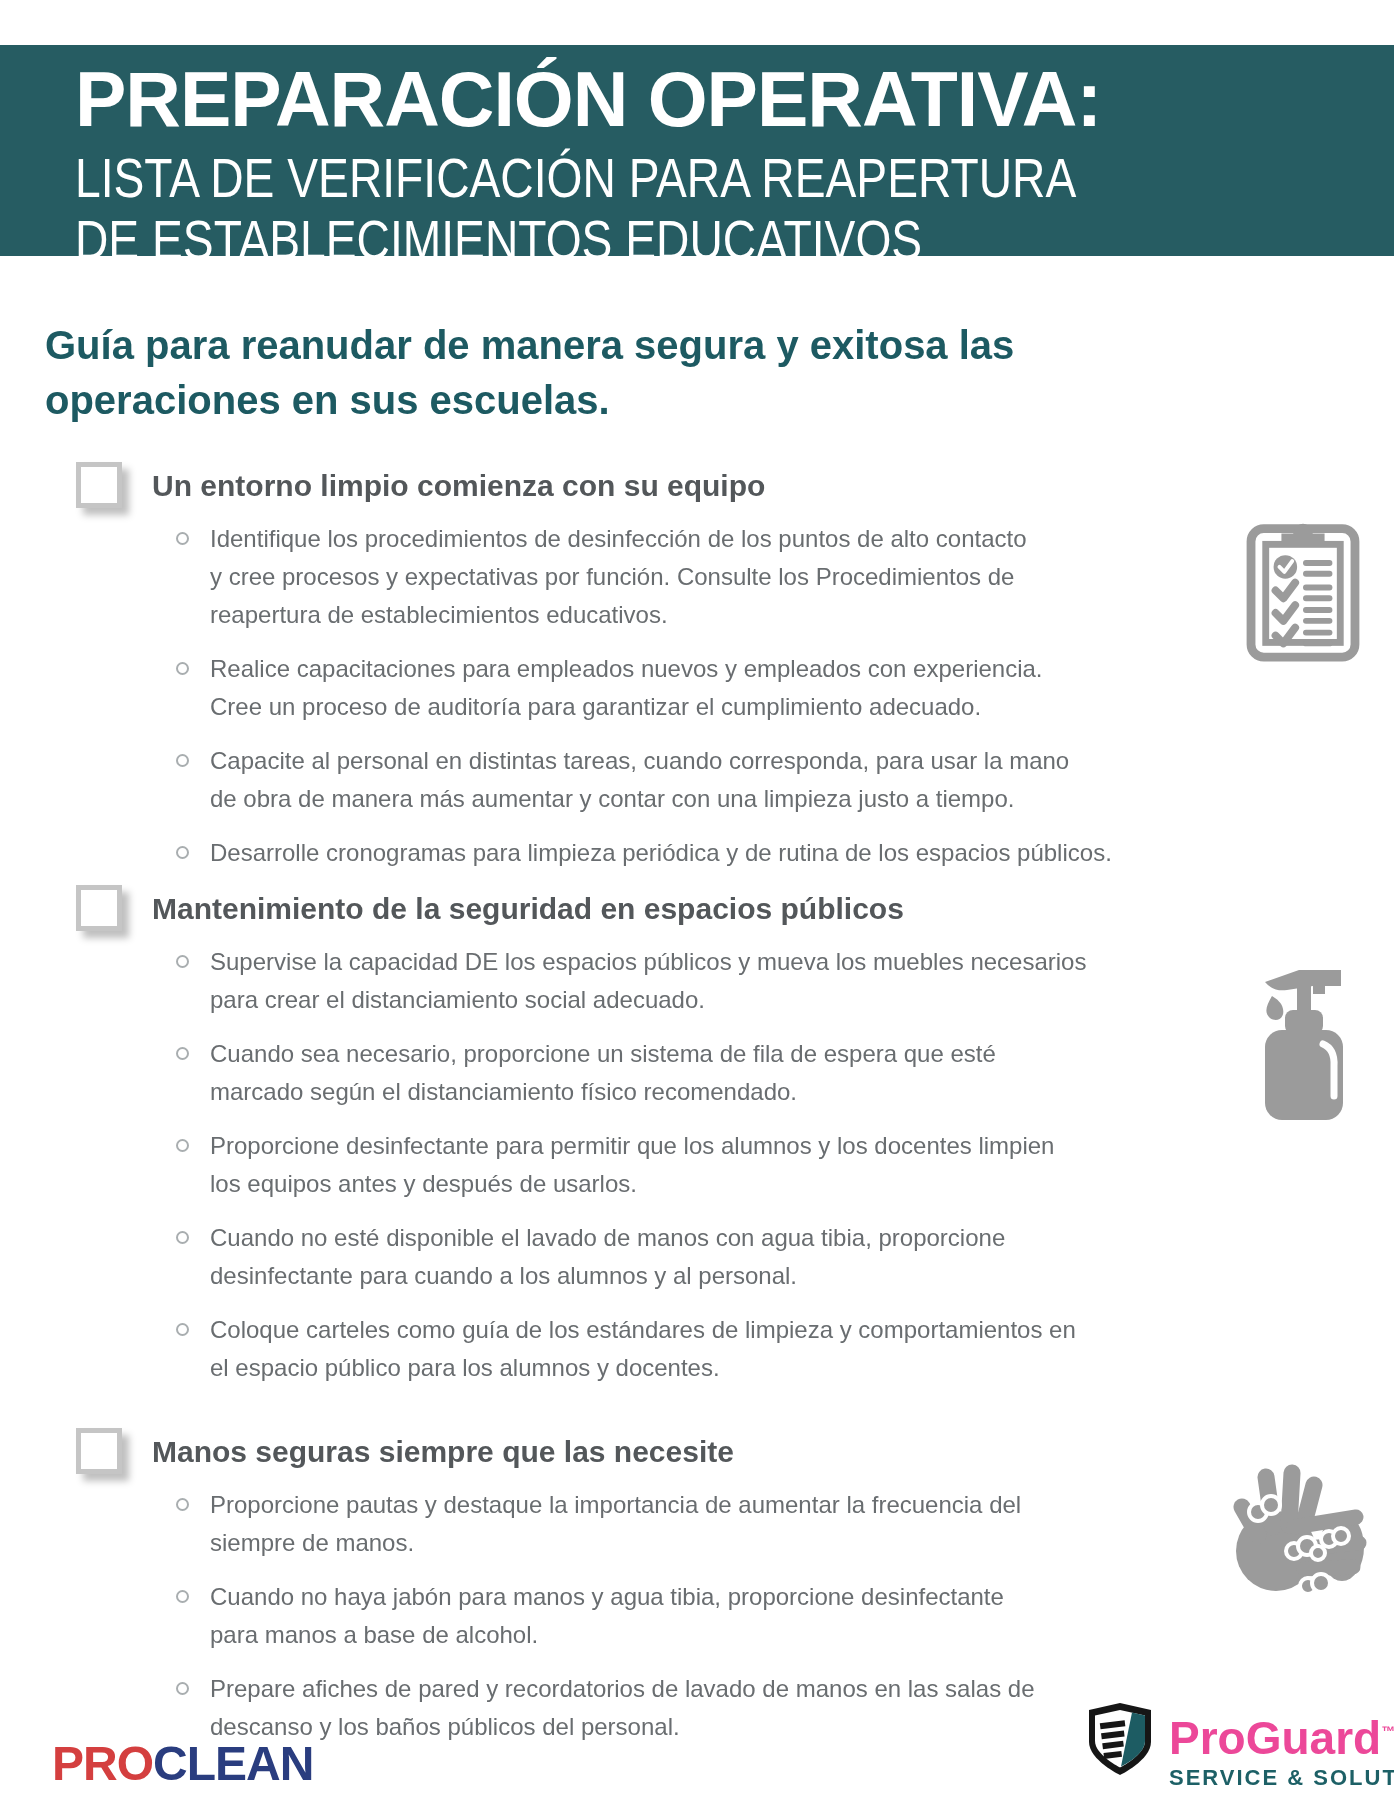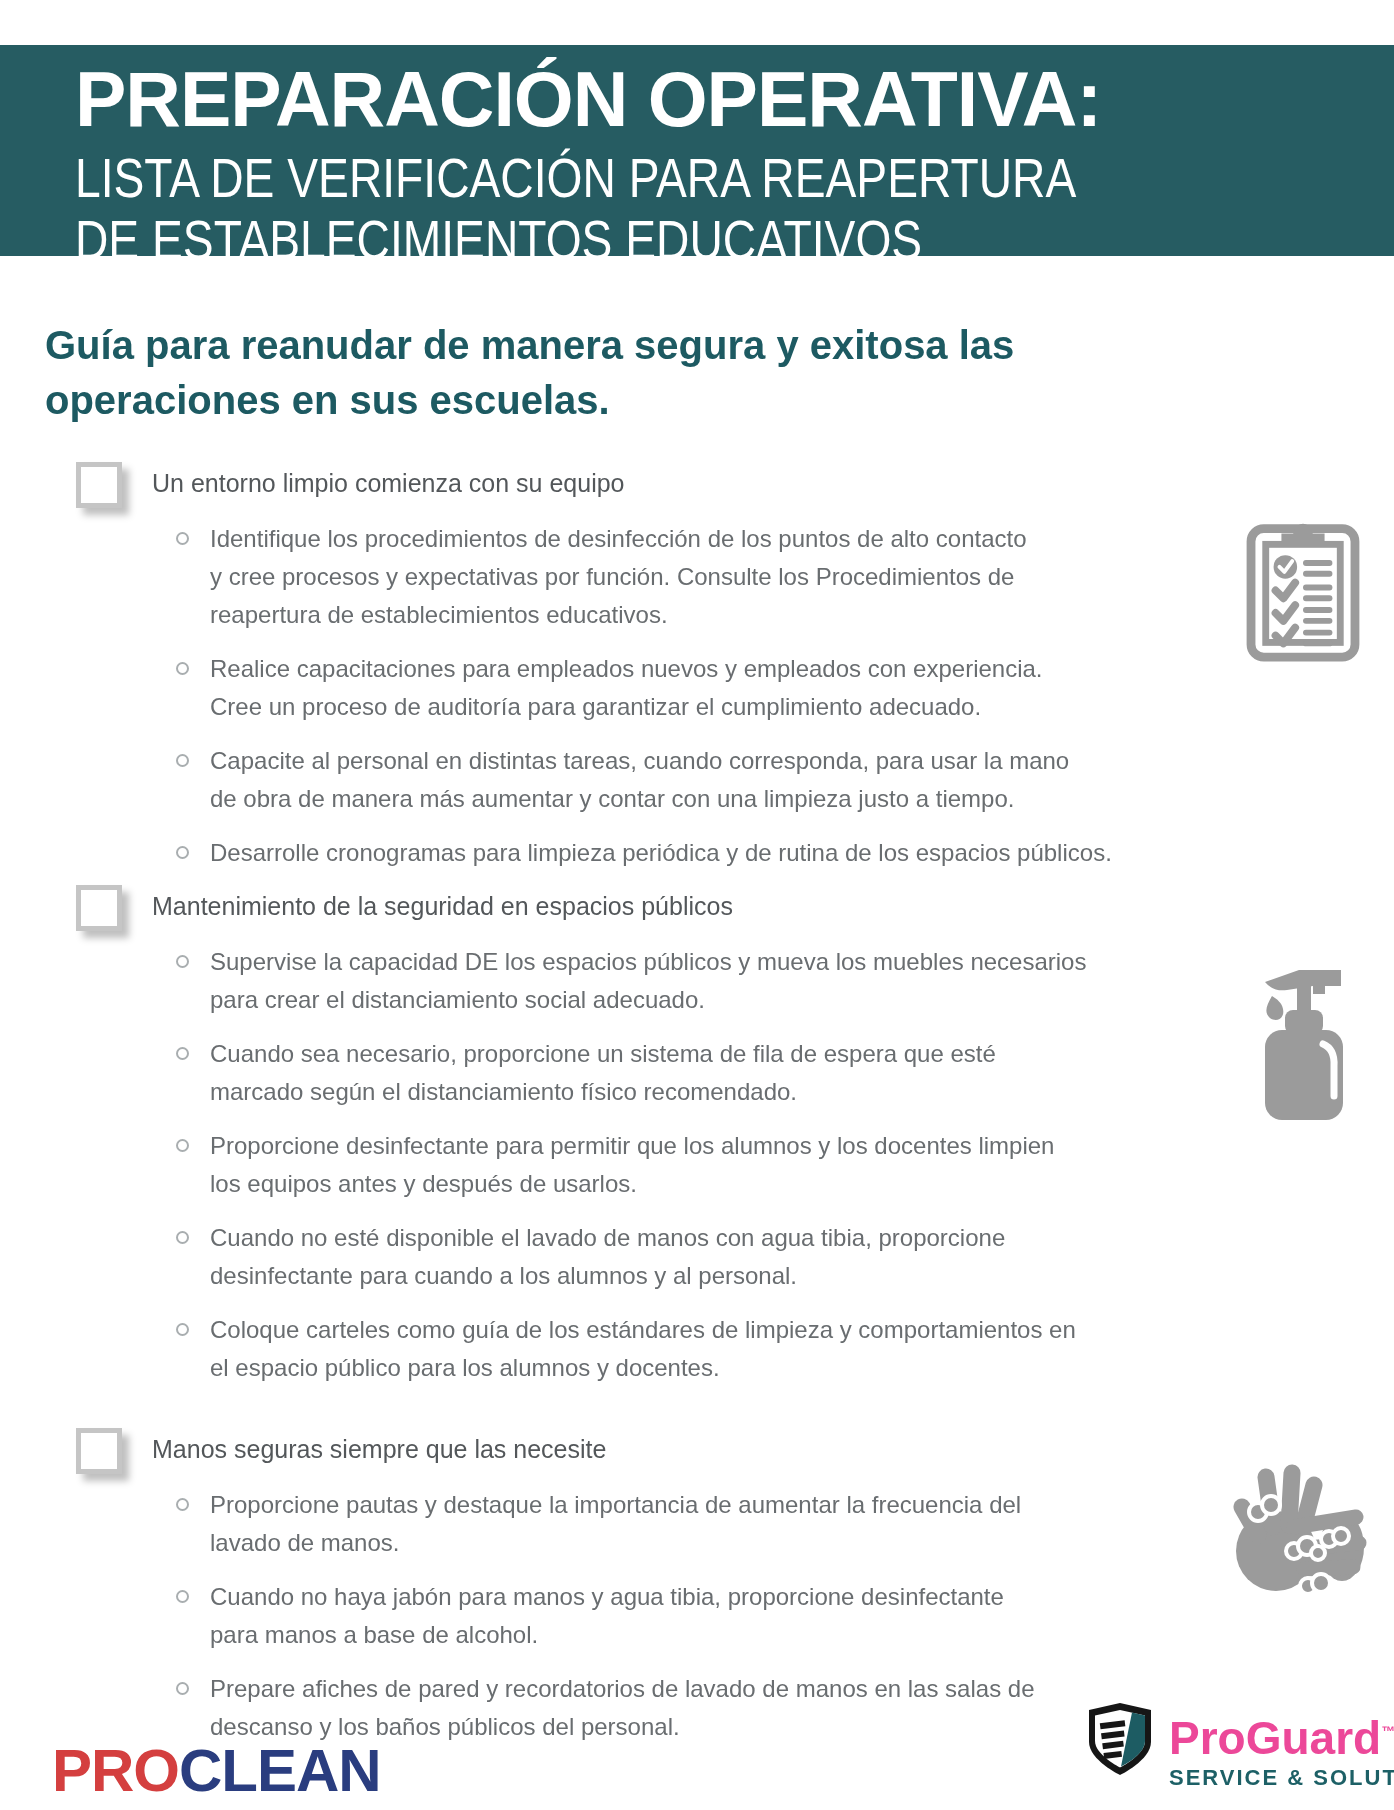--- a/index.html
+++ b/index.html
@@ -31,37 +31,37 @@
   
   .sec { position:absolute; left:76px; }
   .sec-head { display:flex; align-items:flex-start; }
   .cbx {
     width:46px; height:46px; flex:none;
     background:#ffffff; border:5px solid #c5c5c5;
     box-shadow:7px 7px 7px rgba(0,0,0,0.25);
     margin-right:30px;
   }
   .sec-title {
-    font-size:25px; font-weight:normal; color:#53575a; padding-top:7px;
+    font-size:30px; font-weight:bold; color:#53575a; padding-top:7px;
     white-space:nowrap;
   }
   .bullets { list-style:none; margin:12px 0 0 100px; }
   .bullets li { display:flex; margin-bottom:16px; }
   .ring {
     flex:none; width:13px; height:13px; border:2px solid #a9aeb0;
     border-radius:50%; margin:12px 21px 0 0;
   }
   .blines { color:#696d70; font-size:24px; line-height:38px; }
   .bline { white-space:nowrap; }
   
   .side-icon { position:absolute; }
   
   .proclean {
     position:absolute; left:52px; top:1736px;
-    font-size:60px; font-weight:bold; letter-spacing:-1px; white-space:nowrap;
+    font-size:48px; font-weight:bold; letter-spacing:-1px; white-space:nowrap;
   }
   .proguard {
     position:absolute; left:1085px; top:1700px;
     display:flex; align-items:flex-start;
   }
   .pg-text { margin-left:14px; padding-top:8px; }
   .pg-name {
     font-size:46px; font-weight:bold; color:#ec4899; line-height:46px;
     white-space:nowrap;
   }
@@ -168,21 +168,21 @@
   <div class="sec" style="top:1428px;">
     <div class="sec-head">
       <div class="cbx"></div>
       <div class="sec-title">Manos seguras siempre que las necesite</div>
     </div>
     <ul class="bullets">
       <li>
         <span class="ring"></span>
         <div class="blines">
           <div class="bline">Proporcione pautas y destaque la importancia de aumentar la frecuencia del</div>
-          <div class="bline">lavado de manos.</div>
+          <div class="bline">siempre de manos.</div>
         </div>
       </li>
       <li>
         <span class="ring"></span>
         <div class="blines">
           <div class="bline">Cuando no haya jabón para manos y agua tibia, proporcione desinfectante</div>
           <div class="bline">para manos a base de alcohol.</div>
         </div>
       </li>
       <li>

